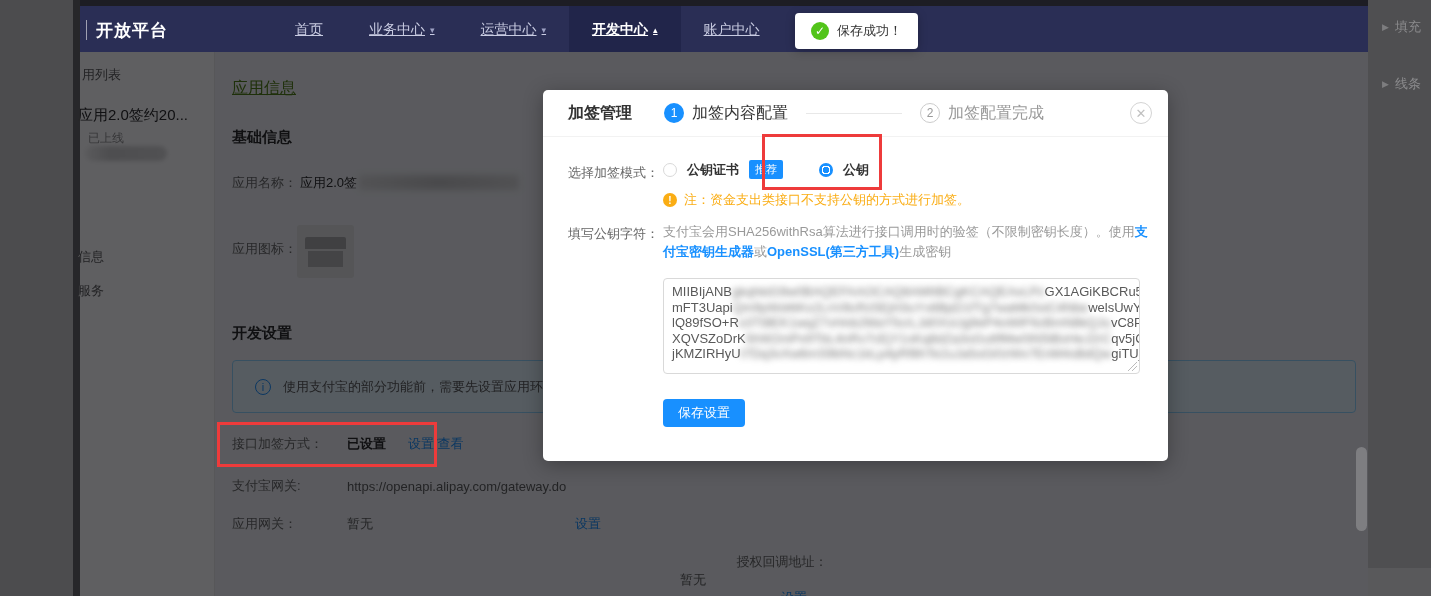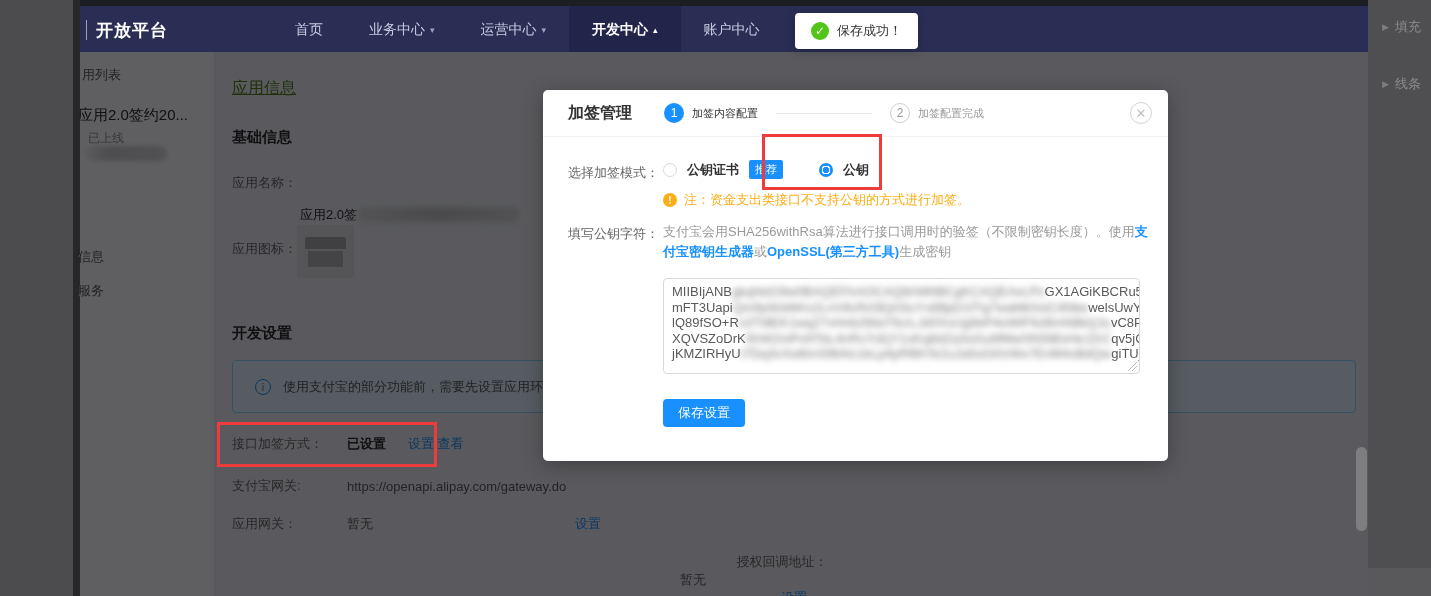--- a/index.html
+++ b/index.html
@@ -17,41 +17,41 @@
 
   
   .browser { position:absolute; left:80px; top:0; width:1288px; height:596px; background:#f0f2f5; }
   .top-strip { position:absolute; left:0; top:0; width:100%; height:6px; background:#1d1d24; }
 
   
   .nav { position:absolute; left:0; top:6px; width:100%; height:48px; background:#2a2e55; display:flex; align-items:stretch; }
   .brand { display:flex; align-items:center; gap:9px; padding-left:6px; color:#fff; font-size:17px; font-weight:bold; letter-spacing:1px; }
   .brand-bar { width:1px; height:20px; background:rgba(255,255,255,0.55); }
   .nav-items { display:flex; margin-left:104px; align-items:stretch; }
-  .nav-item { display:flex; align-items:center; gap:5px; padding:14px 23px; font-size:14px; color:#c9cce2; cursor:pointer; }
+  .nav-item { display:flex; align-items:center; gap:5px; padding:14px 23px; font-size:14px; color:#c9cce2; cursor:pointer;text-decoration:underline; }
   .nav-item .caret { font-size:9px; color:#9da1c4; }
   .nav-item.active { background:#21254a; color:#fff; font-weight:bold; }
   .nav-item.active .caret { color:#fff; }
 
   
   .content { position:absolute; left:0; top:52px; width:100%; height:544px; background:#f0f2f5; }
   .sidebar { position:absolute; left:0; top:0; width:135px; height:544px; background:#fff; border-right:1px solid #e8e8e8; }
   .sb-list-label { position:absolute; left:2px; top:14px; font-size:13px; color:#595959; }
   .sb-app-name { position:absolute; left:-2px; top:54px; width:134px; font-size:15px; color:#262626;
     white-space:nowrap; overflow:hidden; }
   .sb-status { position:absolute; left:8px; top:78px; font-size:12px; color:#8c8c8c; }
   .sb-pill { position:absolute; left:5px; top:94px; width:82px; height:15px; border-radius:8px;
     background:linear-gradient(90deg,#f2f2f2,#cfcfcf 30%,#d8d8d8); filter:blur(2px); }
   .sb-item { position:absolute; left:-2px; font-size:13px; color:#595959; cursor:pointer; }
 
   .main { position:absolute; left:152px; top:0; width:1216px; height:544px; }
   .page-title { position:absolute; left:0; top:26px; font-size:16px; color:#4d7c0f;text-decoration:underline; }
   .section-title { position:absolute; left:0; font-size:15px; font-weight:bold; color:#262626; }
   .field-label { position:absolute; left:0; font-size:13px; color:#666; }
-  .field-value { position:absolute; left:68px; font-size:13px; color:#262626; white-space:nowrap;margin-top:32px; }
+  .field-value { position:absolute; left:68px; font-size:13px; color:#262626; white-space:nowrap; }
   .blur-bar { display:inline-block; width:160px; height:15px; vertical-align:-3px; margin-left:2px;
     background:linear-gradient(90deg,#dcdcdc,#c4c4c4,#d8d8d8); filter:blur(3px); border-radius:2px; }
   .app-icon { position:absolute; left:65px; top:173px; width:57px; height:53px; background:#e3e3e3; border-radius:3px; overflow:hidden; }
   .app-icon .awning { position:absolute; left:8px; top:12px; width:41px; height:12px; background:#a9a9a9; border-radius:2px 2px 0 0; }
   .app-icon .body { position:absolute; left:11px; top:26px; width:35px; height:16px; background:#b5b5b5; }
 
   .banner { position:absolute; left:0; top:308px; width:1124px; height:53px; background:#e6f7ff;
     border:1px solid #91d5ff; border-radius:4px; display:flex; align-items:center; padding-left:22px; gap:12px; }
   .info-icon { width:16px; height:16px; border:1px solid #1890ff; color:#1890ff; border-radius:50%;
     font-size:11px; display:flex; align-items:center; justify-content:center; flex:0 0 auto; }
@@ -81,21 +81,21 @@
   
   .modal { position:absolute; left:543px; top:90px; width:625px; height:371px; background:#fff;
     border-radius:5px; box-shadow:0 4px 20px rgba(0,0,0,0.3); z-index:10; }
   .modal-header { position:absolute; left:0; top:0; width:100%; height:47px; border-bottom:1px solid #f2f2f2;
     display:flex; align-items:center; }
   .modal-title { margin-left:25px; font-size:16px; font-weight:bold; color:#333; }
   .steps { display:flex; align-items:center; margin-left:32px; gap:8px; }
   .step-circle { width:20px; height:20px; border-radius:50%; font-size:12px; display:flex; align-items:center; justify-content:center; }
   .step-circle.done { background:#1890ff; color:#fff; }
   .step-circle.todo { background:#fff; border:1px solid #ccc; color:#999; }
-  .step-label { font-size:11px;text-align:right; }
+  .step-label { font-size:16px;text-align:right; }
   .step-label.done { color:#333; }
   .step-label.todo { color:#999; }
   .step-line { width:96px; height:1px; background:#e8e8e8; margin:0 10px; }
   .modal-close { position:absolute; right:16px; top:12px; width:22px; height:22px; border:1px solid #d4d4d4;
     border-radius:50%; color:#c0c0c0; font-size:13px; display:flex; align-items:center; justify-content:center; cursor:pointer; }
 
   .m-label { position:absolute; left:25px; width:95px; font-size:13px; color:#666; }
   .radio-row { position:absolute; left:120px; top:70px; display:flex; align-items:center; gap:10px; }
   .radio { width:14px; height:14px; border-radius:50%; flex:0 0 auto; }
   .radio.off { border:1px solid #d9d9d9; background:#fff; }

